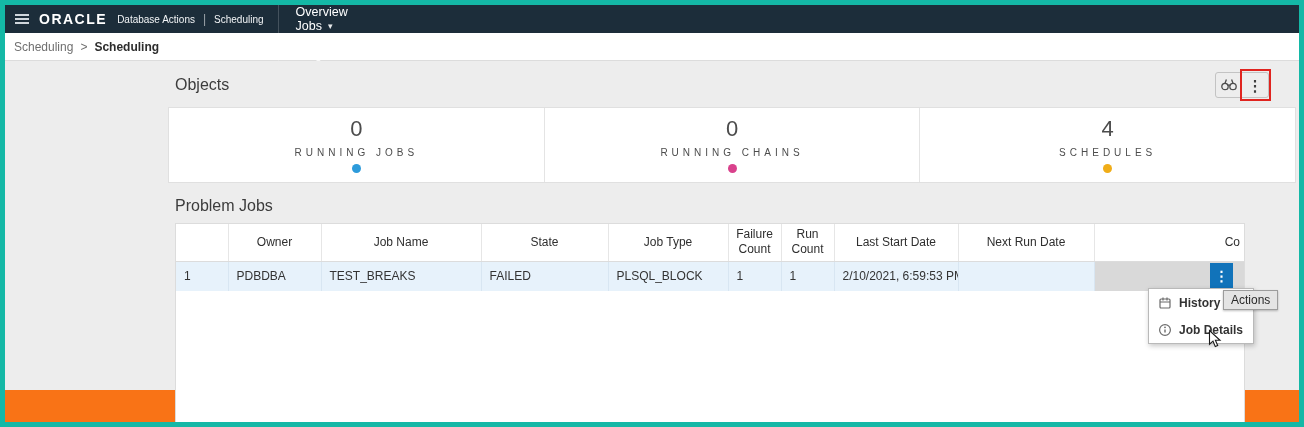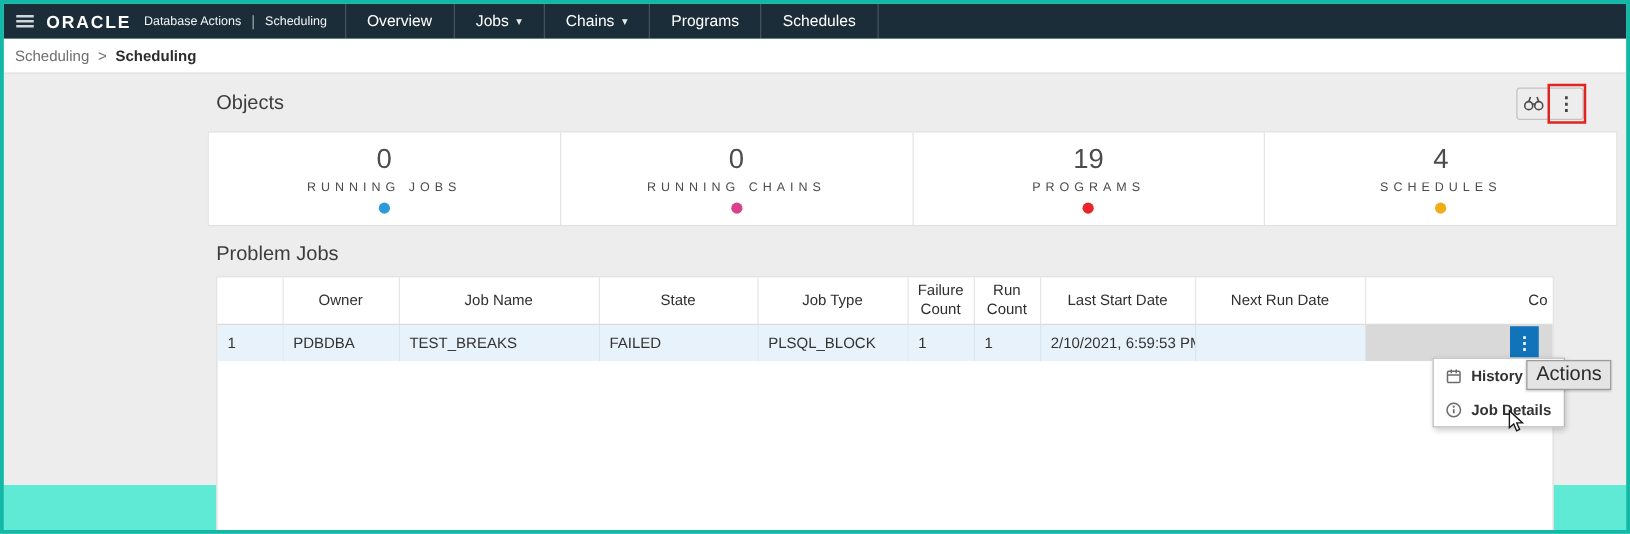--- a/index.html
+++ b/index.html
@@ -1,27 +1,27 @@
 <!DOCTYPE html>
 <html><head>
 <meta charset="utf-8">
 <style>
   * { box-sizing: border-box; }
   body { margin:0; background:#fff; font-family:"Liberation Sans", sans-serif; }
-  .page { position:relative; width:1304px; height:427px; border:3px solid #14b8a6; background:#5eead4; overflow:hidden; }
+  .page { position:relative; width:1304px; height:427px; border:5px solid #14b8a6; background:#f97316; overflow:hidden; }
 
   
   .topbar { height:28px; background:#1c2d3a; display:flex; align-items:center; color:#fff; }
   .hamburger { width:34px; height:100%; display:flex; align-items:center; justify-content:center; cursor:pointer; }
   .hamburger .bars { display:inline-block; width:14px; }
   .hamburger .bars span { display:block; height:2px; background:#cfd6dc; margin:2px 0; }
   .brand { font-size:14px; font-weight:bold; letter-spacing:1.5px; margin-right:10px; cursor:pointer; }
   .app-title, .app-section { font-size:10px; color:#f2f4f6; }
   .title-sep { margin:0 8px; opacity:.55; font-size:12px; }
-  .topnav { display:flex; height:100%; margin-left:14px; }
+  .topnav { display:flex; height:100%; margin-left:14px;flex-direction:column; }
   .nav-item { display:flex; align-items:center; padding:0 17px; font-size:12.5px; border-left:1px solid rgba(255,255,255,.18); cursor:pointer; white-space:nowrap; }
   .nav-item:last-child { border-right:1px solid rgba(255,255,255,.18); }
   .caret { font-size:9px; margin-left:6px; opacity:.9; }
 
   
   .breadcrumb-bar { height:28px; background:#fff; display:flex; align-items:center; padding:0 9px; border-bottom:1px solid #dcdcdc; font-size:12px; }
   .crumb { color:#6f6f6f; cursor:pointer; }
   .crumb.current { color:#2d2d2d; font-weight:bold; cursor:default; }
   .crumb-sep { margin:0 7px; color:#6f6f6f; }
 
@@ -53,21 +53,21 @@
   th { height:37px; font-weight:400; color:#2f2f2f; border-right:1px solid #e6e6e6; border-bottom:1px solid #dcdcdc; text-align:center; padding:0 4px; background:#fff; line-height:1.25; cursor:pointer; }
   th:last-child { border-right:none; text-align:right; padding-left:5px; }
   tr.selected td { background:#e7f2fb; height:30px; border-right:1px solid #d8e6f2; border-bottom:1px solid #dcе6f0; padding:0 8px; white-space:nowrap; overflow:hidden; }
   tr.selected td.actions-cell { background:#d9d9d9; border-right:none; position:relative; }
   .row-kebab-btn { position:absolute; right:11px; top:50%; transform:translateY(-50%); width:23px; height:26px; background:#1173ba; color:#fff; border:none; display:flex; align-items:center; justify-content:center; font-size:14px; font-weight:bold; cursor:pointer; line-height:1; }
 
   
   .context-menu { position:absolute; left:1143px; top:283px; width:106px; background:#fff; border:1px solid #b9b9b9; box-shadow:1px 2px 5px rgba(0,0,0,.22); z-index:5; }
   .menu-item { display:flex; align-items:center; gap:7px; height:27px; padding:12px 9px; font-size:12px; font-weight:600; color:#333; cursor:pointer; white-space:nowrap; }
   .mi-icon { display:flex; align-items:center; }
-  .tooltip { position:absolute; left:1218px; top:285px; background:#e4e4e4; border:1px solid #9c9c9c; padding:2px 7px; font-size:16px; color:#2b2b2b; z-index:6; box-shadow:0 1px 2px rgba(0,0,0,.25); }
+  .tooltip { position:absolute; left:1218px; top:285px; background:#e4e4e4; border:1px solid #9c9c9c; padding:2px 7px; font-size:12px; color:#2b2b2b; z-index:6; box-shadow:0 1px 2px rgba(0,0,0,.25); }
   .cursor { position:absolute; left:1203px; top:324px; z-index:7; pointer-events:none; }
 </style>
 </head>
 <body>
 
 <div class="page">
 
   <header class="topbar">
     <div class="hamburger">
       <span class="bars">
@@ -135,25 +135,20 @@
       <div class="stats-card">
         <div class="stat">
           <div class="stat-value">0</div>
           <div class="stat-label">RUNNING JOBS</div>
           <div class="stat-dot" style="background: rgb(45, 155, 219);"></div>
         </div>
         <div class="stat">
           <div class="stat-value">0</div>
           <div class="stat-label">RUNNING CHAINS</div>
           <div class="stat-dot" style="background: rgb(217, 65, 140);"></div>
-        </div>
-        <div class="stat">
-          <div class="stat-value">19</div>
-          <div class="stat-label">PROGRAMS</div>
-          <div class="stat-dot" style="background: rgb(232, 37, 43);"></div>
         </div>
         <div class="stat">
           <div class="stat-value">4</div>
           <div class="stat-label">SCHEDULES</div>
           <div class="stat-dot" style="background: rgb(240, 173, 24);"></div>
         </div>
       </div>
 
       <h2 class="section-title pj-title">Problem Jobs</h2>
 

